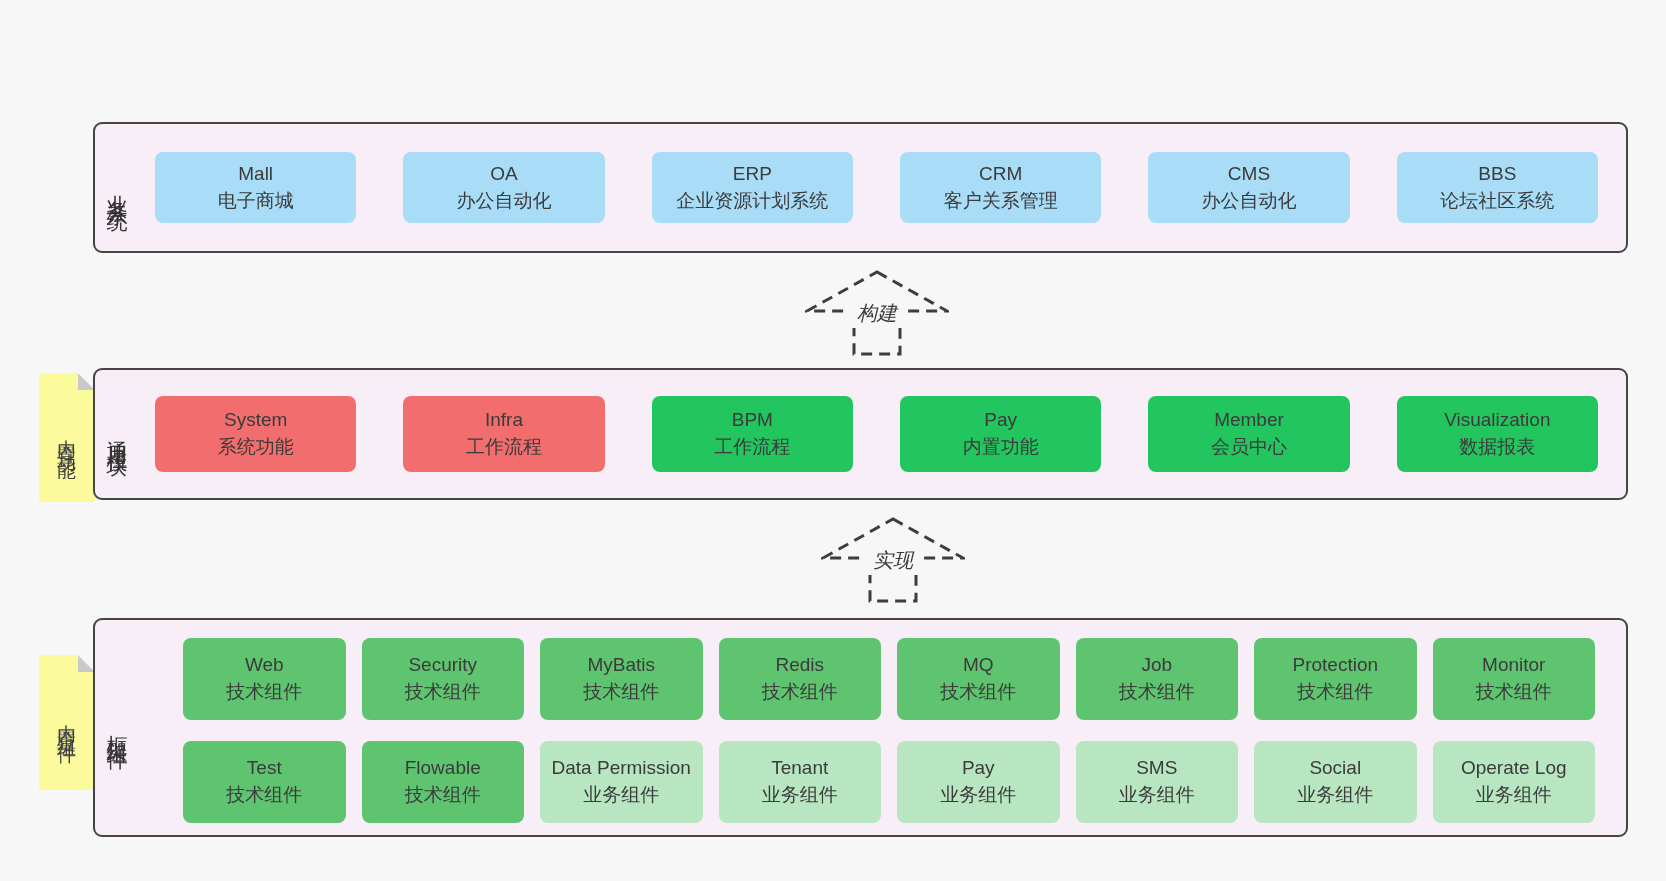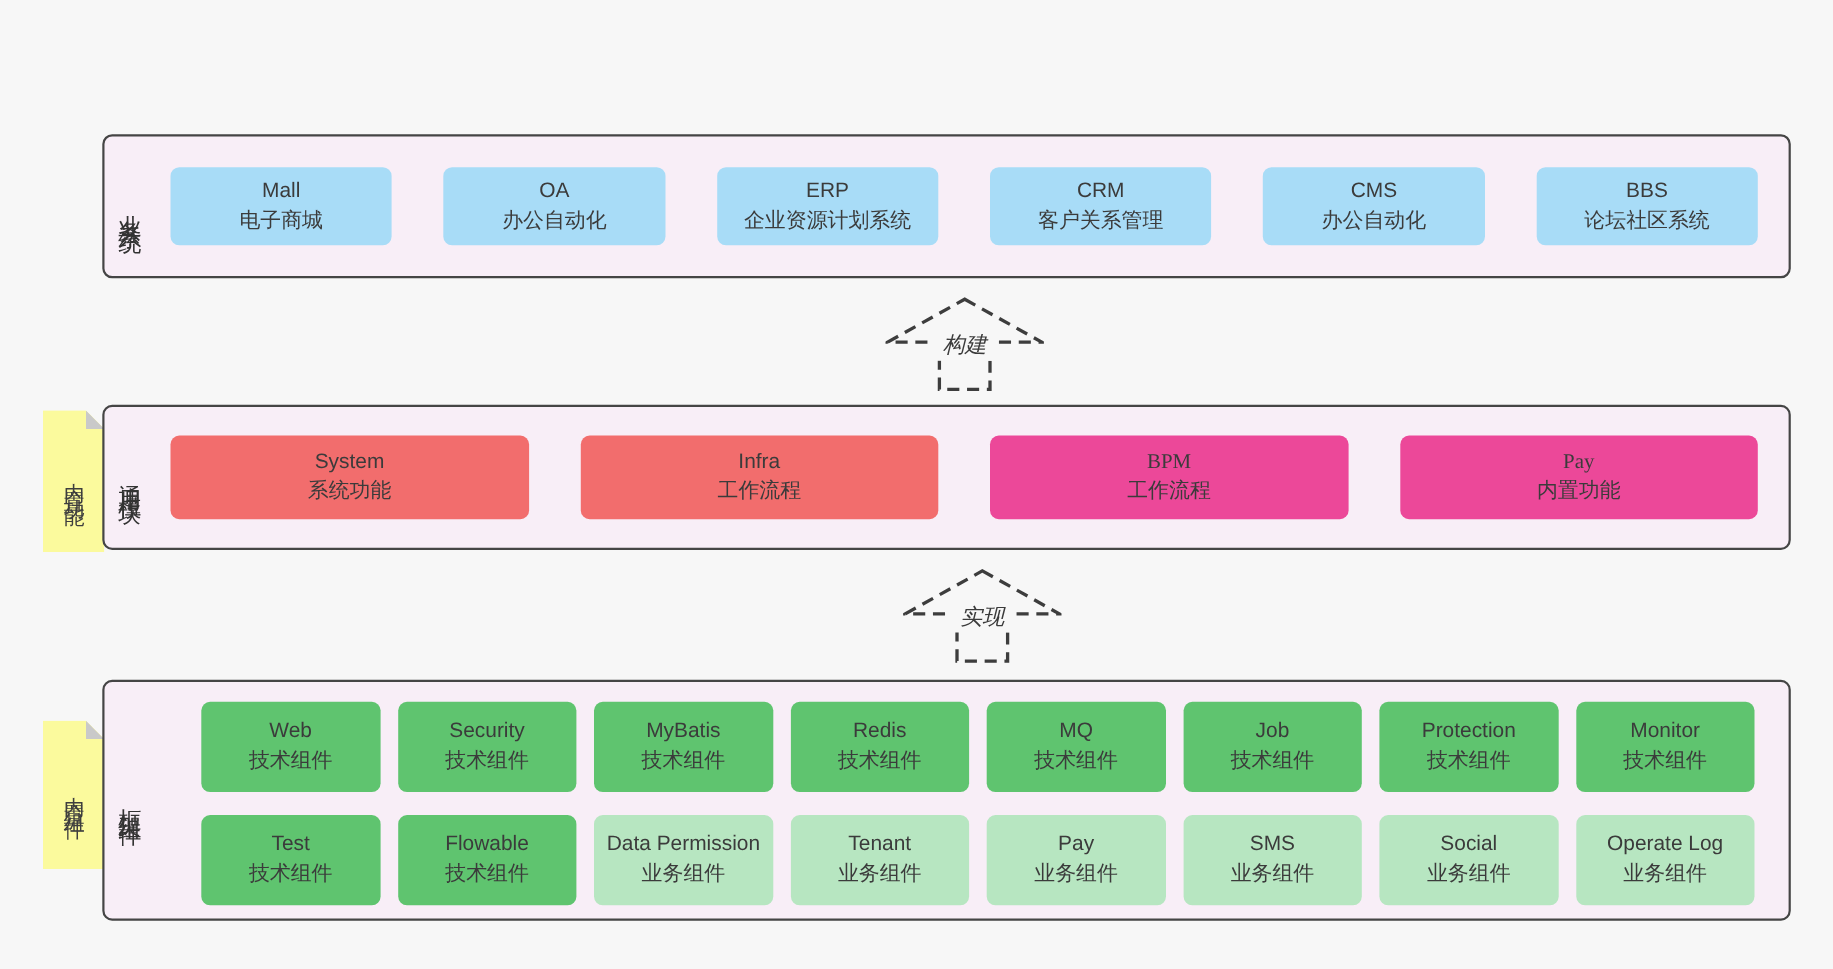--- a/index.html
+++ b/index.html
@@ -31,21 +31,21 @@
   #sec-business .box{height:71px;}
   #sec-modules .box{height:76px;}
   #sec-framework .rows{
     position:absolute;left:60px;right:31px;top:18px;bottom:12px;
     display:flex;flex-direction:column;justify-content:space-between;
   }
   #sec-framework .boxes{gap:16px;padding-left:28px;}
   #sec-framework .box{height:82px;padding:0 10px;}
   .blue{background:#a8dcf7;}
   .red{background:#f26d6d;}
-  .pink{background:#ec4899;font-family:Liberation Serif, serif;}
+  .pink{background:#22c55e;}
   .green{background:#5fc46f;}
   .lightgreen{background:#b7e6c1;}
   .note{
     position:absolute;left:39px;width:56px;background:#fbfa9d;
     display:flex;align-items:center;justify-content:center;
     clip-path:polygon(0 0, calc(100% - 17px) 0, 100% 17px, 100% 100%, 0 100%);
   }
   #note-modules{top:373px;height:129px;}
   #note-framework{top:655px;height:135px;}
   .note-fold{
@@ -123,20 +123,28 @@
       <div>工作流程</div>
     </div>
     <div class="box pink">
       <div>BPM</div>
       <div>工作流程</div>
     </div>
     <div class="box pink">
       <div>Pay</div>
       <div>内置功能</div>
     </div>
+    <div class="box pink">
+      <div>Member</div>
+      <div>会员中心</div>
+    </div>
+    <div class="box pink">
+      <div>Visualization</div>
+      <div>数据报表</div>
+    </div>
   </div>
 </div>
 
 <div class="arrow" id="arrow-implement">
   <svg viewBox="0 0 144 86" width="144" height="86">
     <polygon points="72,2 142,41 95,41 95,84 49,84 49,41 2,41" fill="none" stroke="#3d3d3d" stroke-width="3" stroke-dasharray="11 7"></polygon>
     <rect x="43" y="27" width="58" height="31" fill="#f7f7f7"></rect>
     <text x="72" y="50" text-anchor="middle" font-size="20" fill="#3b3b3b">实现</text>
   </svg>
 </div>

